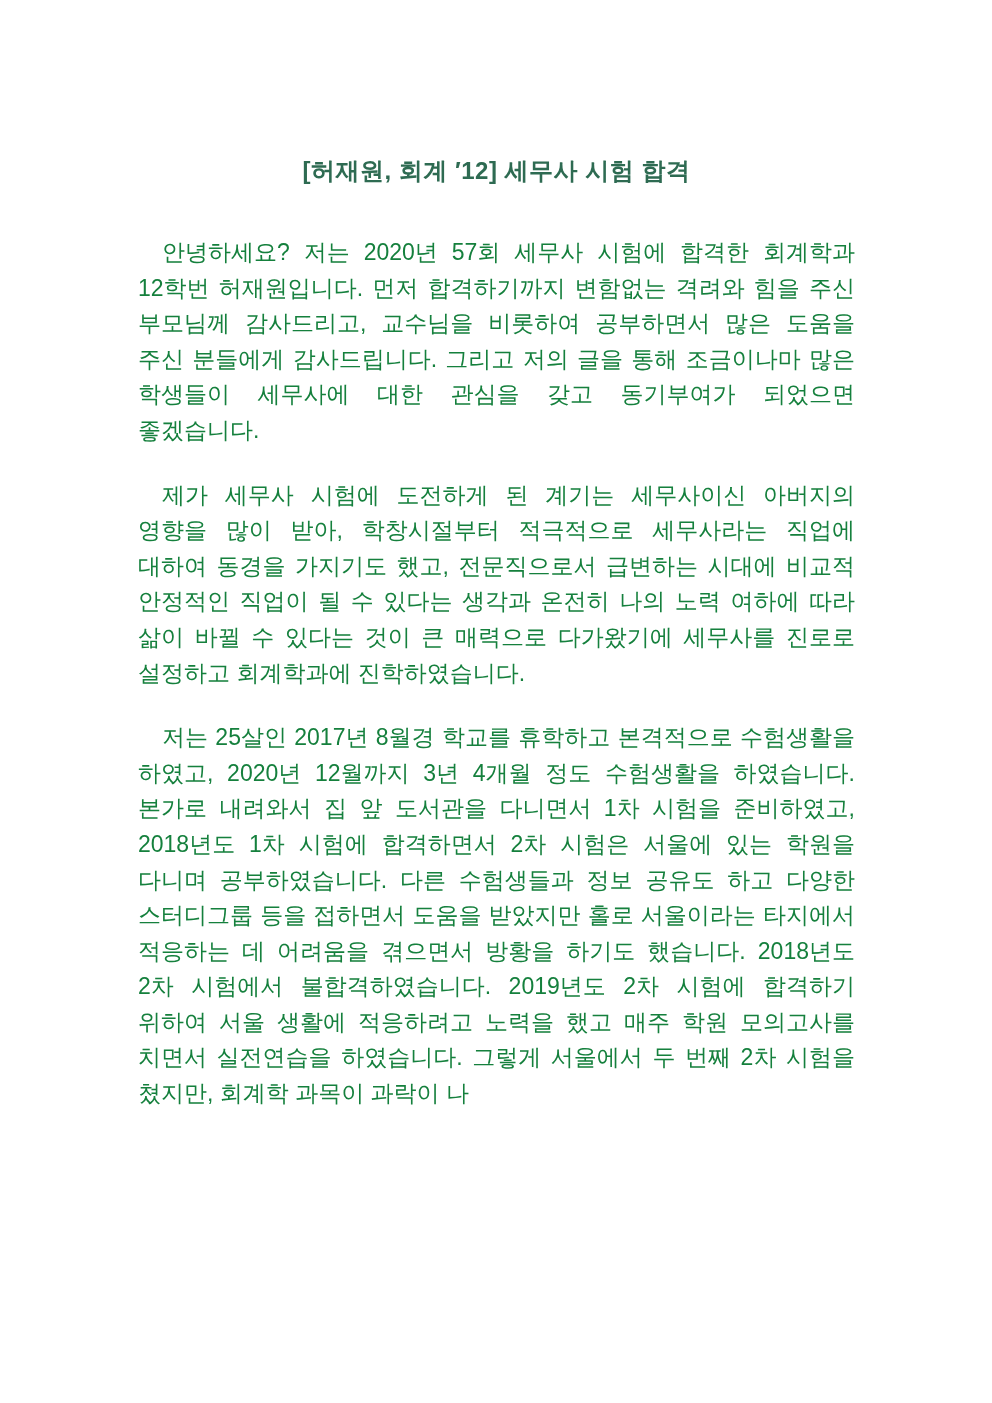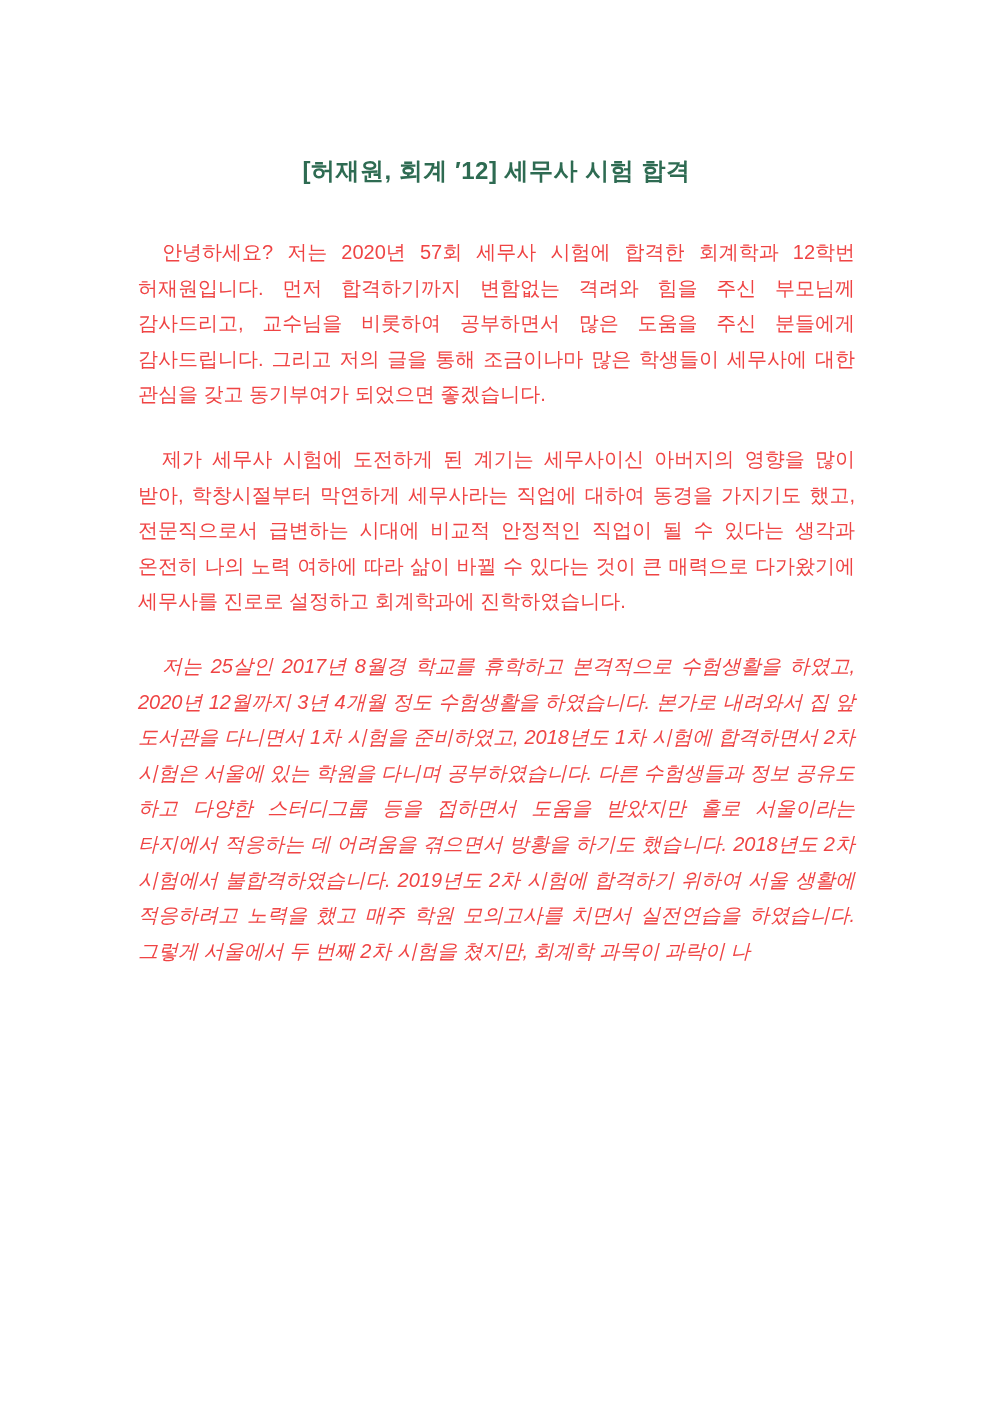--- a/index.html
+++ b/index.html
@@ -24,38 +24,38 @@
     .doc-title {
       text-align: center;
       font-size: 24px;
       font-weight: 700;
       letter-spacing: 0.5px;
       color: #2E6B52;
       margin-bottom: 48px;
       font-family: "Liberation Sans", "DejaVu Sans", sans-serif;
     }
     .doc-paragraph {
-      font-size: 20px;
+      font-size: 23px;
       line-height: 35.6px;
-      color: #ef4444;
+      color: #15803d;
       text-align: justify;
       word-break: keep-all;
       text-indent: 24px;
       margin-bottom: 29px;
       font-family: "Liberation Sans", "DejaVu Sans", sans-serif;
     }
-    .doc-paragraph:last-child { margin-bottom: 0; font-style: italic; }
+    .doc-paragraph:last-child { margin-bottom: 0; }
   </style>
 </head>
 <body>
 
 <div class="page">
   <div class="content">
     <h1 class="doc-title">[허재원, 회계 ′12] 세무사 시험 합격</h1>
 
     <p class="doc-paragraph">안녕하세요? 저는 2020년 57회 세무사 시험에 합격한 회계학과 12학번 허재원입니다. 먼저 합격하기까지 변함없는 격려와 힘을 주신 부모님께 감사드리고, 교수님을 비롯하여 공부하면서 많은 도움을 주신 분들에게 감사드립니다. 그리고 저의 글을 통해 조금이나마 많은 학생들이 세무사에 대한 관심을 갖고 동기부여가 되었으면 좋겠습니다.</p>
 
-    <p class="doc-paragraph">제가 세무사 시험에 도전하게 된 계기는 세무사이신 아버지의 영향을 많이 받아, 학창시절부터 막연하게 세무사라는 직업에 대하여 동경을 가지기도 했고, 전문직으로서 급변하는 시대에 비교적 안정적인 직업이 될 수 있다는 생각과 온전히 나의 노력 여하에 따라 삶이 바뀔 수 있다는 것이 큰 매력으로 다가왔기에 세무사를 진로로 설정하고 회계학과에 진학하였습니다.</p>
+    <p class="doc-paragraph">제가 세무사 시험에 도전하게 된 계기는 세무사이신 아버지의 영향을 많이 받아, 학창시절부터 적극적으로 세무사라는 직업에 대하여 동경을 가지기도 했고, 전문직으로서 급변하는 시대에 비교적 안정적인 직업이 될 수 있다는 생각과 온전히 나의 노력 여하에 따라 삶이 바뀔 수 있다는 것이 큰 매력으로 다가왔기에 세무사를 진로로 설정하고 회계학과에 진학하였습니다.</p>
 
 
     <p class="doc-paragraph">저는 25살인 2017년 8월경 학교를 휴학하고 본격적으로 수험생활을 하였고, 2020년 12월까지 3년 4개월 정도 수험생활을 하였습니다. 본가로 내려와서 집 앞 도서관을 다니면서 1차 시험을 준비하였고, 2018년도 1차 시험에 합격하면서 2차 시험은 서울에 있는 학원을 다니며 공부하였습니다. 다른 수험생들과 정보 공유도 하고 다양한 스터디그룹 등을 접하면서 도움을 받았지만 홀로 서울이라는 타지에서 적응하는 데 어려움을 겪으면서 방황을 하기도 했습니다. 2018년도 2차 시험에서 불합격하였습니다. 2019년도 2차 시험에 합격하기 위하여 서울 생활에 적응하려고 노력을 했고 매주 학원 모의고사를 치면서 실전연습을 하였습니다. 그렇게 서울에서 두 번째 2차 시험을 쳤지만, 회계학 과목이 과락이 나</p>
   </div>
 </div>
 
 </body></html>

